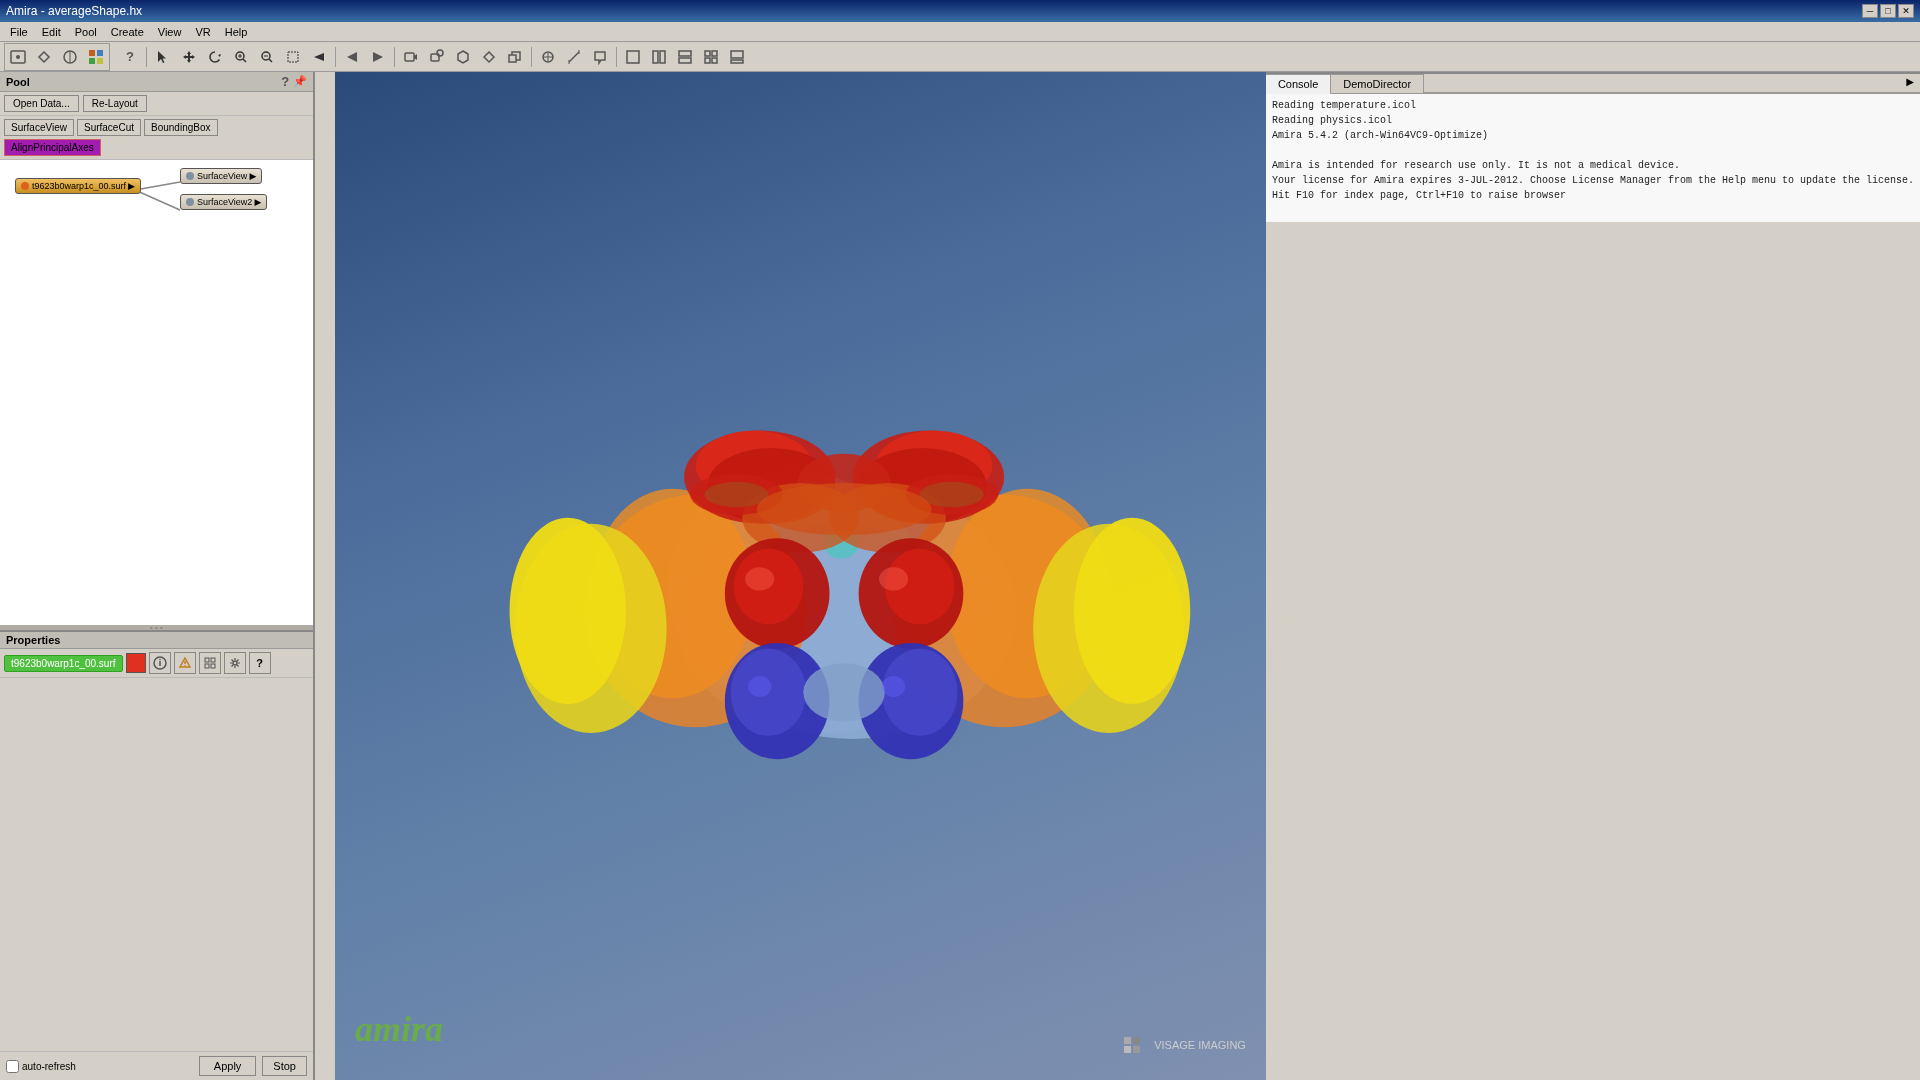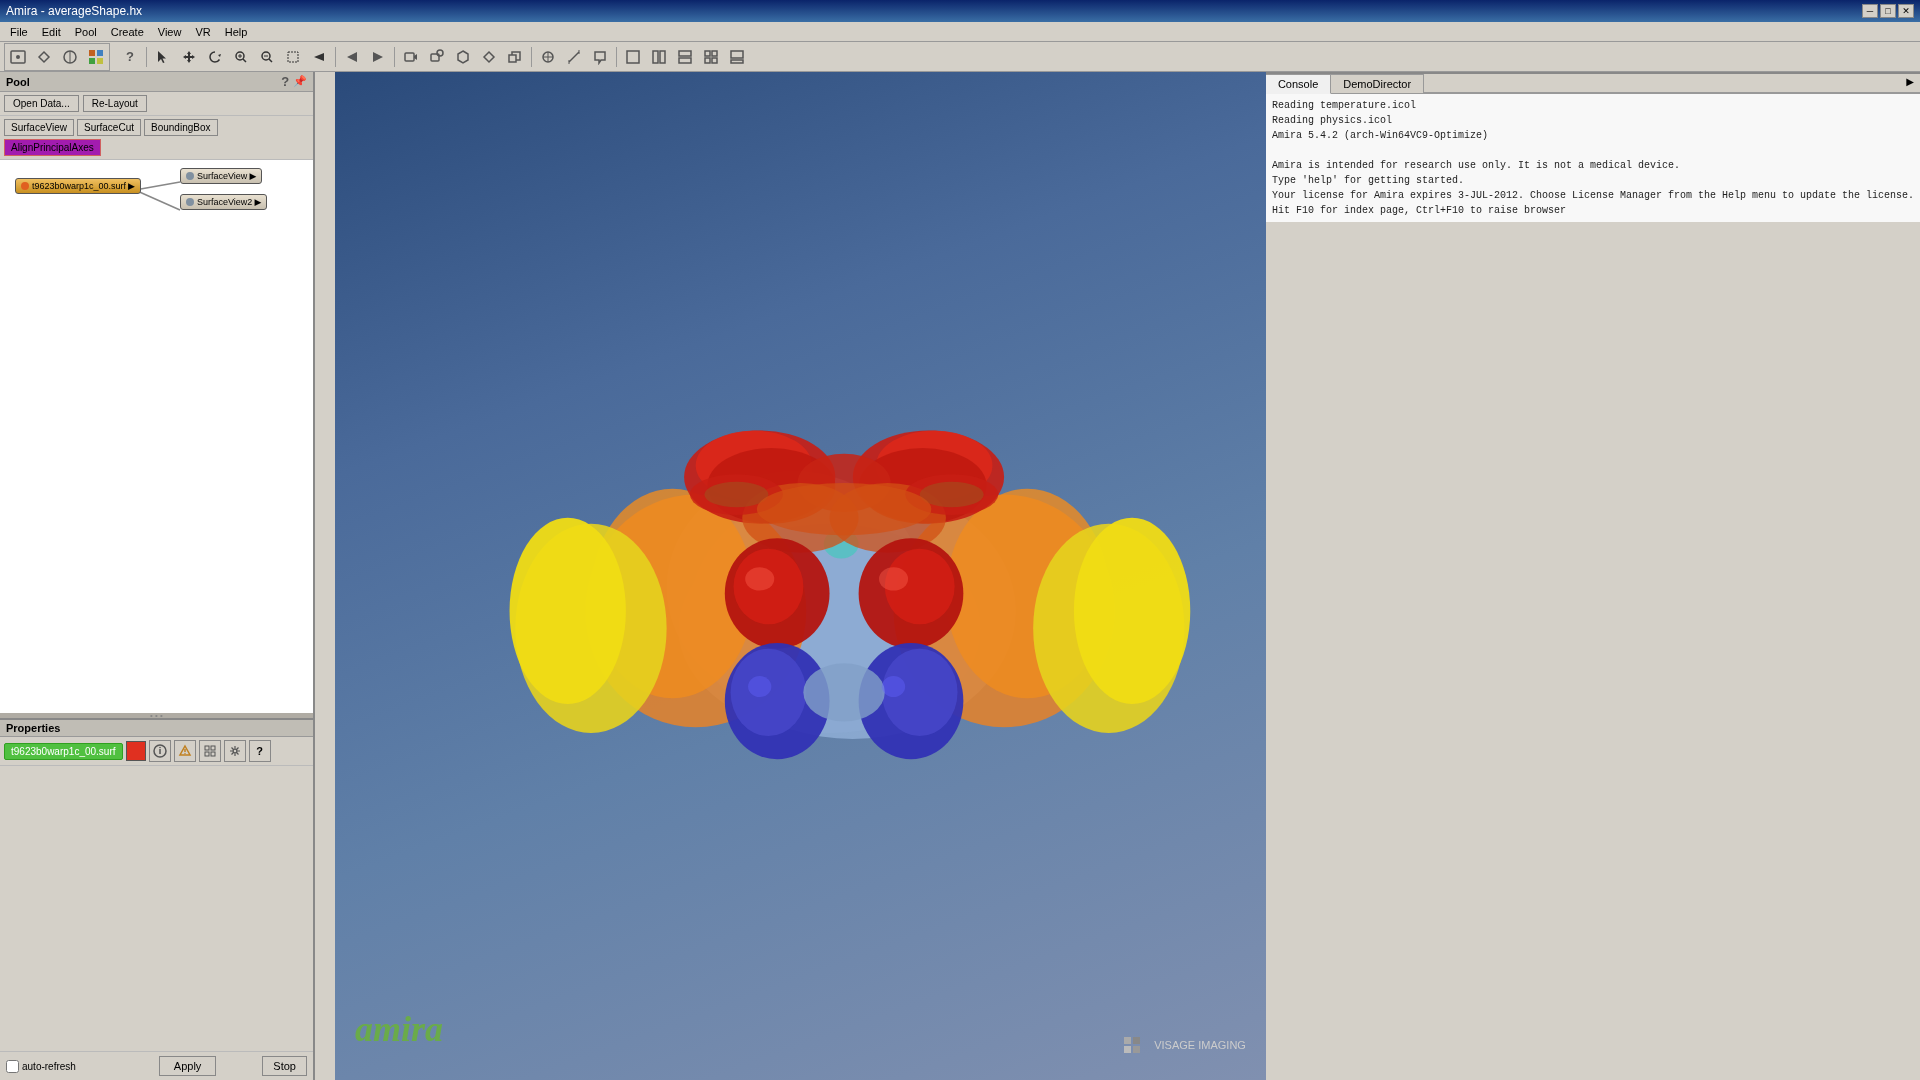--- a/index.html
+++ b/index.html
@@ -96,21 +96,21 @@
     .node-dot-view { background: #a09080; }
 
     
     .conn-svg { position: absolute; top: 0; left: 0; width: 100%; height: 100%; pointer-events: none; }
 
     
     #pool-help { cursor: pointer; font-size: 13px; color: #555; }
 
     
     #properties-section {
-      height: 360px; display: flex; flex-direction: column;
+      height: 448px; display: flex; flex-direction: column;
     }
     #properties-header {
       background: #c0bdb5; border-bottom: 1px solid #999;
       padding: 2px 6px; font-size: 11px; font-weight: bold;
     }
     #properties-toolbar {
       display: flex; align-items: center; padding: 3px 4px; gap: 3px;
       background: #d4d0c8; border-bottom: 1px solid #bbb;
     }
     .prop-btn {
@@ -138,21 +138,21 @@
       display: flex; align-items: center; padding: 4px 6px; gap: 6px;
       background: #d4d0c8; border-top: 1px solid #bbb;
     }
     .auto-refresh-label { font-size: 10px; display: flex; align-items: center; gap: 3px; }
     .apply-btn {
       padding: 3px 14px; font-size: 11px; background: #d4d0c8;
       border: 1px solid #888; cursor: pointer;
     }
     .stop-btn {
       padding: 3px 10px; font-size: 11px; background: #d4d0c8;
-      border: 1px solid #888; cursor: pointer; margin-left: 40px;
+      border: 1px solid #888; cursor: pointer;
     }
 
     
     #right-area {
       flex: 1; display: flex; flex-direction: row; overflow: hidden; padding-left: 20px;
     }
 
     
     #viewport {
       flex: 1; position: relative; overflow: hidden;
@@ -595,21 +595,20 @@
         <div style="flex:1;border-bottom:1px solid #999;"></div>
 
         <div style="padding:2px 6px;border-bottom:1px solid #999;cursor:pointer;font-size:10px;">▶</div>
       </div>
       <div id="console-content">
         <p>Reading temperature.icol</p>
         <p>Reading physics.icol</p>
         <p>Amira 5.4.2 (arch-Win64VC9-Optimize)</p>
         <p>&nbsp;</p>
         <p>Amira is intended for research use only. It is not a medical device.</p>
-        <p>Type 'help' for getting started.</p>
         <p>Your license for Amira expires 3-JUL-2012. Choose License Manager from the Help menu to update the license.</p>
         <p>Hit F10 for index page, Ctrl+F10 to raise browser</p>
 
       </div>
     </div>
 
   </div>
 </div>
 
 </body></html>

